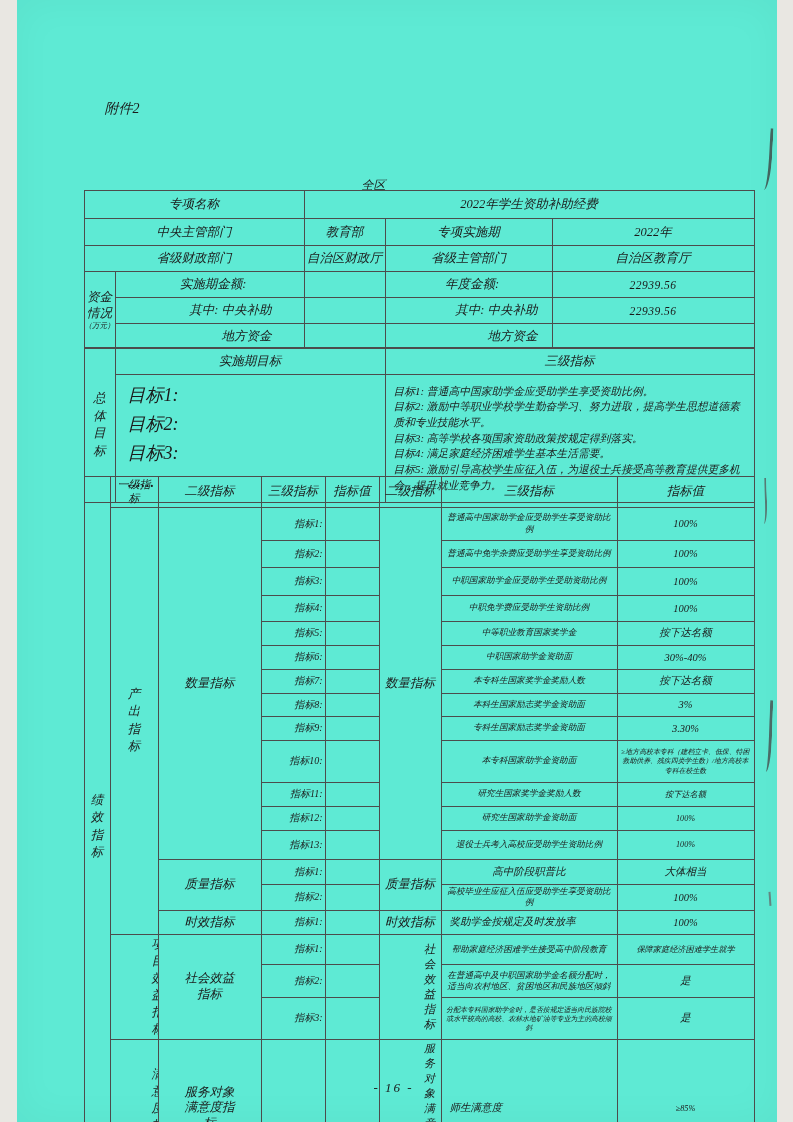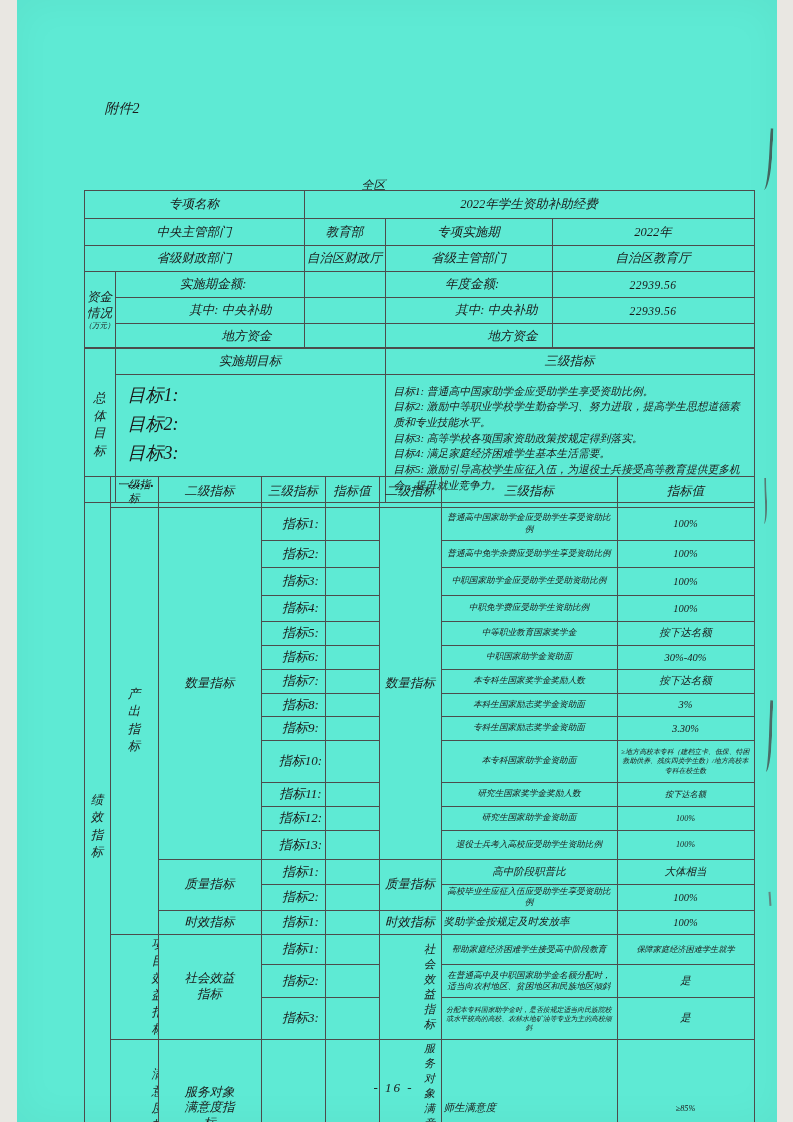--- a/index.html
+++ b/index.html
@@ -31,27 +31,27 @@
   .w45{max-width:4.6em;margin:0 auto;word-break:break-all;line-height:1.25;}
 
   .ll{text-align:center;padding-left:9px;}
   .rl{text-align:right;padding-right:32px;}
   .rr{text-align:right;padding-right:14px;}
   .num{font-size:11.5px;letter-spacing:.5px;}
 
   .goalL{text-align:left;vertical-align:middle;padding:6px 12px;line-height:1.6;font-size:18px;}
   .goalR{text-align:left;vertical-align:middle;padding:4px 8px;line-height:1.45;font-size:10.8px;}
 
-  .l3c{text-align:center;padding-left:17px;font-size:13px;}
+  .l3c{text-align:right;padding-left:17px;font-size:10px;}
   .r3{font-size:8.6px;line-height:1.3;padding:1px 4px;}
   .r3n{font-size:10.5px;padding:1px 4px;}
   .rv{font-size:10.5px;}
   .rvs{font-size:8.2px;}
   .tiny{font-size:6.9px;line-height:1.35;padding:1px 3px;}
-  .lt{text-align:left;padding-left:2px;margin-left:25px;}
+  .lt{text-align:left;padding-left:8px;margin-left:25px;}
   .h2l{font-size:11px;line-height:1.25;}
 
   .art{position:absolute;opacity:.75;}
   .a1{top:128px;left:744px;width:8px;height:62px;border-right:3px solid #3a3a3a;border-radius:0 0 60% 0;transform:rotate(3deg);}
   .a2{top:478px;left:742px;width:6px;height:46px;border-right:2px solid #555;border-radius:0 0 50% 0;transform:rotate(-2deg);}
   .a3{top:700px;left:745px;width:7px;height:72px;border-right:3px solid #444;border-radius:50% 0 50% 0;transform:rotate(2deg);}
   .a4{top:892px;left:747px;width:5px;height:14px;border-right:2px solid #666;transform:rotate(-4deg);}
 </style>
 </head>
 <body>

